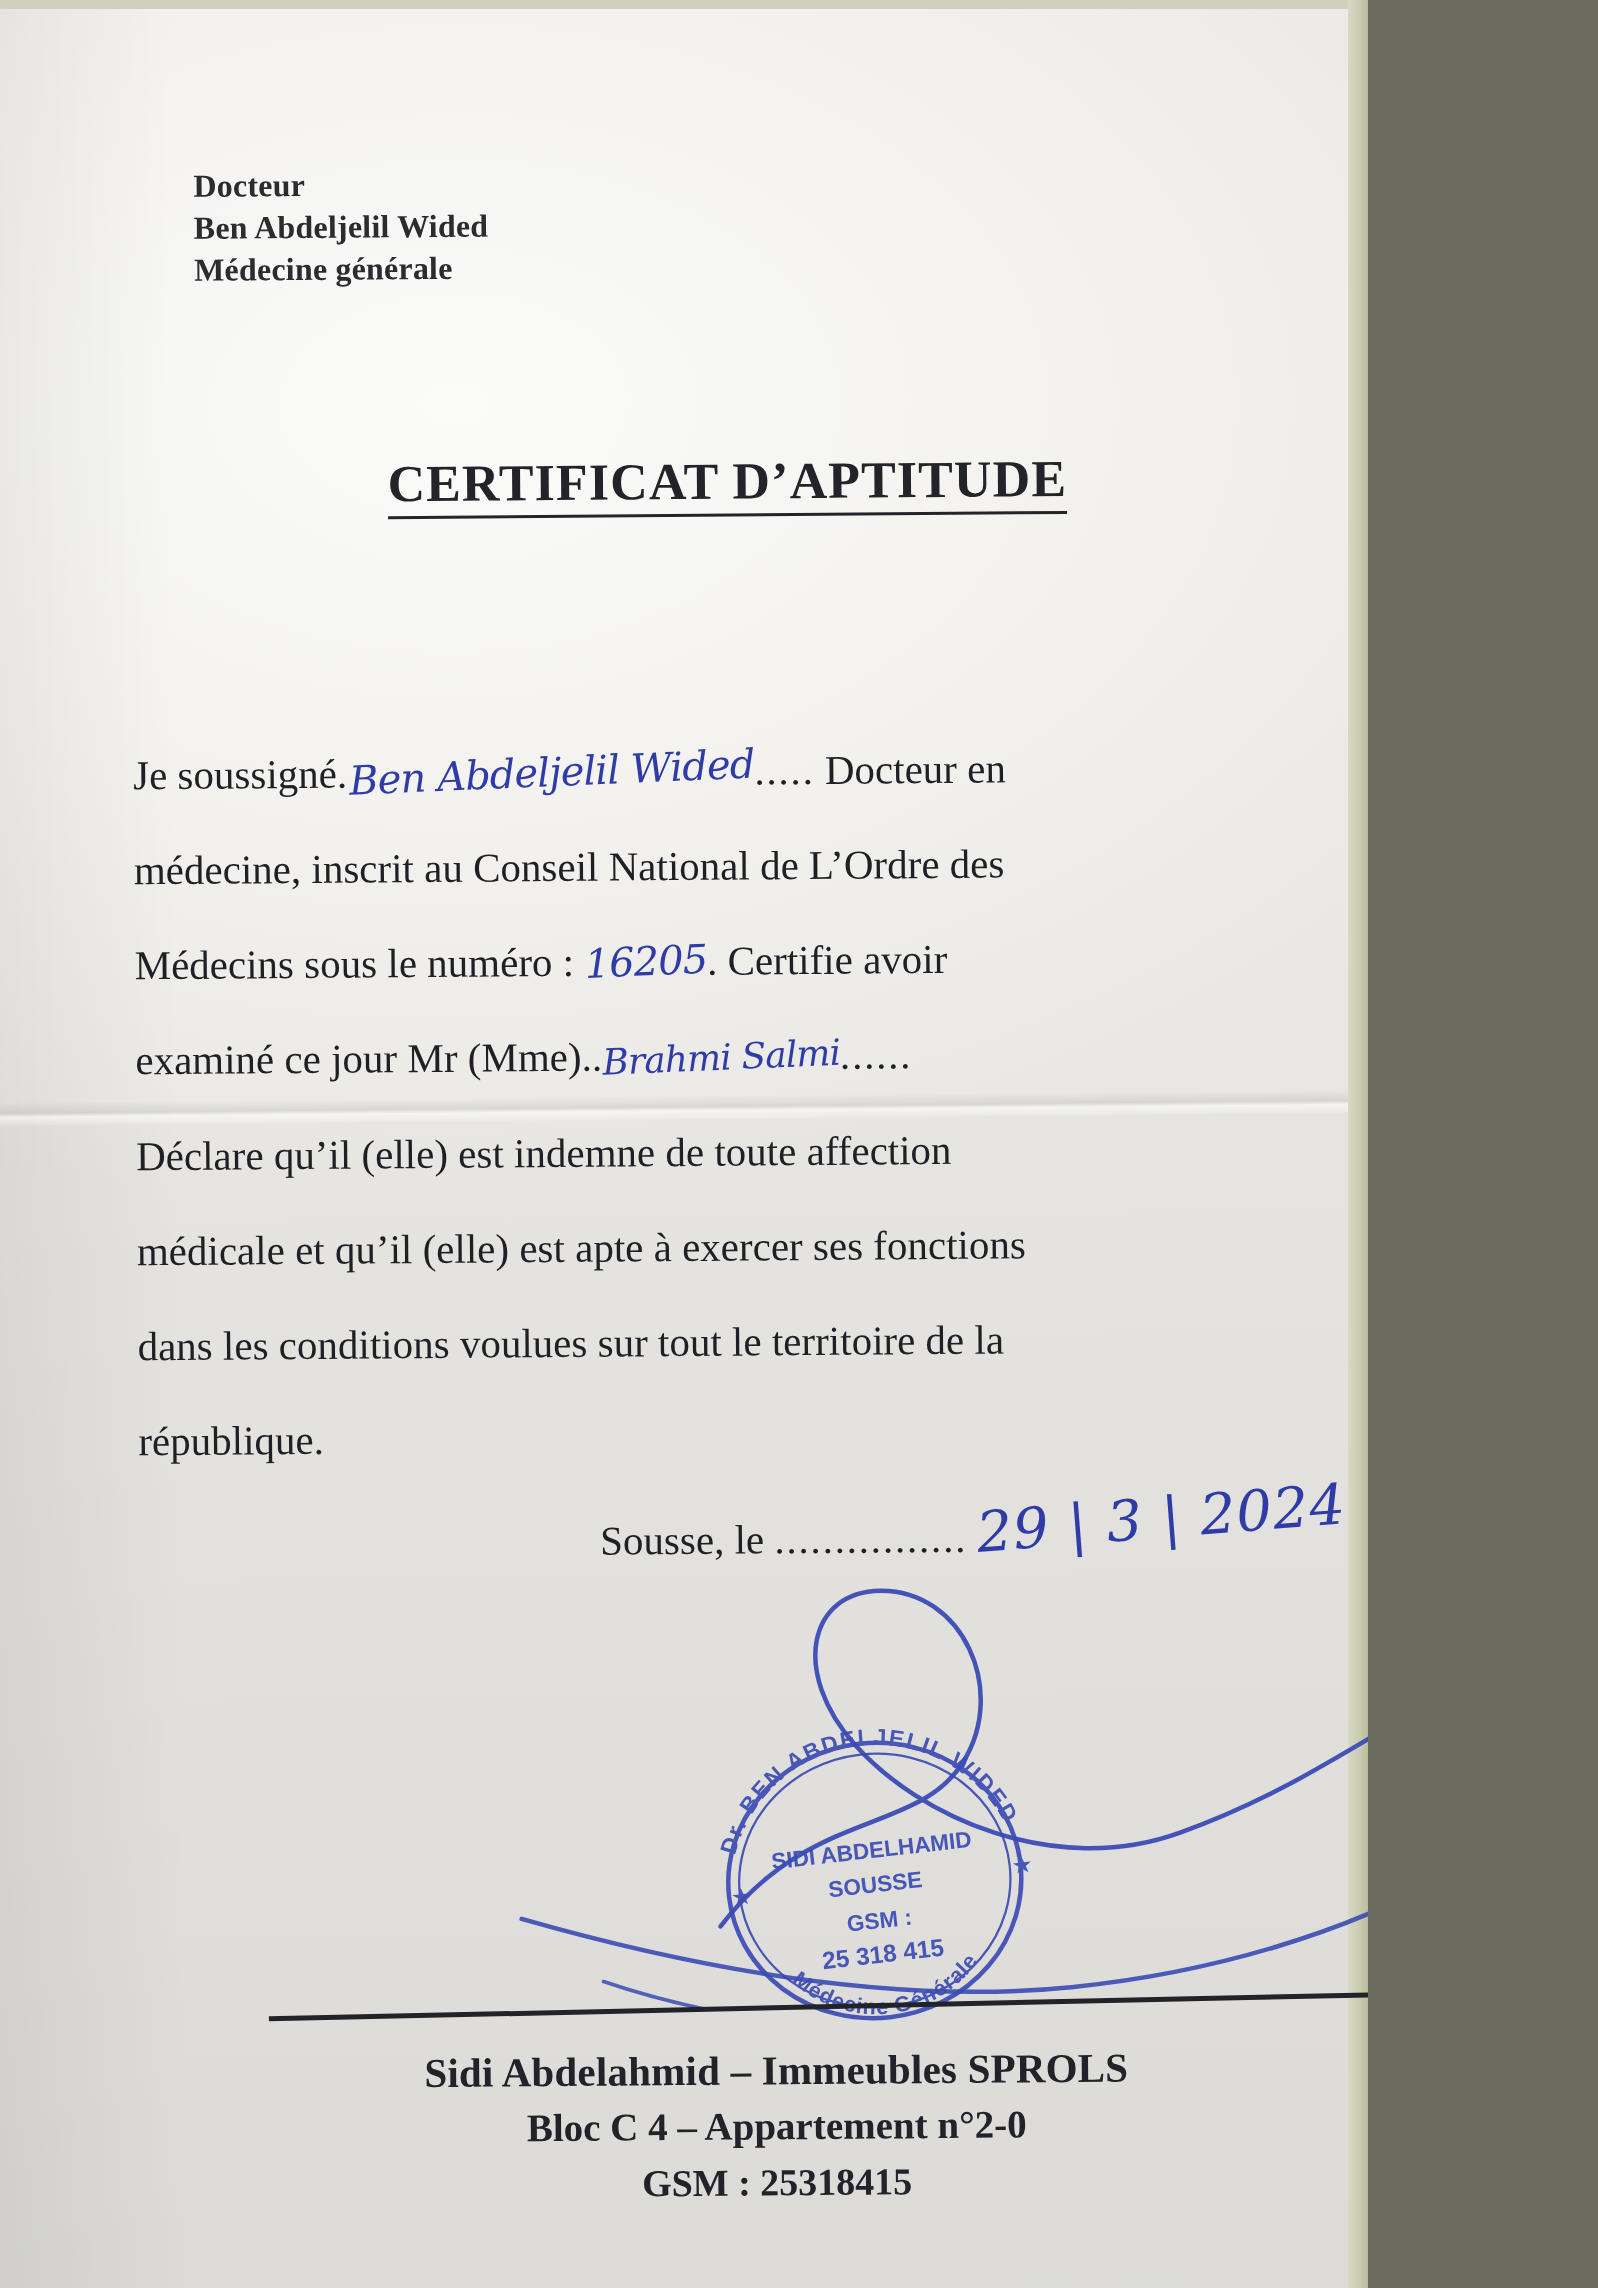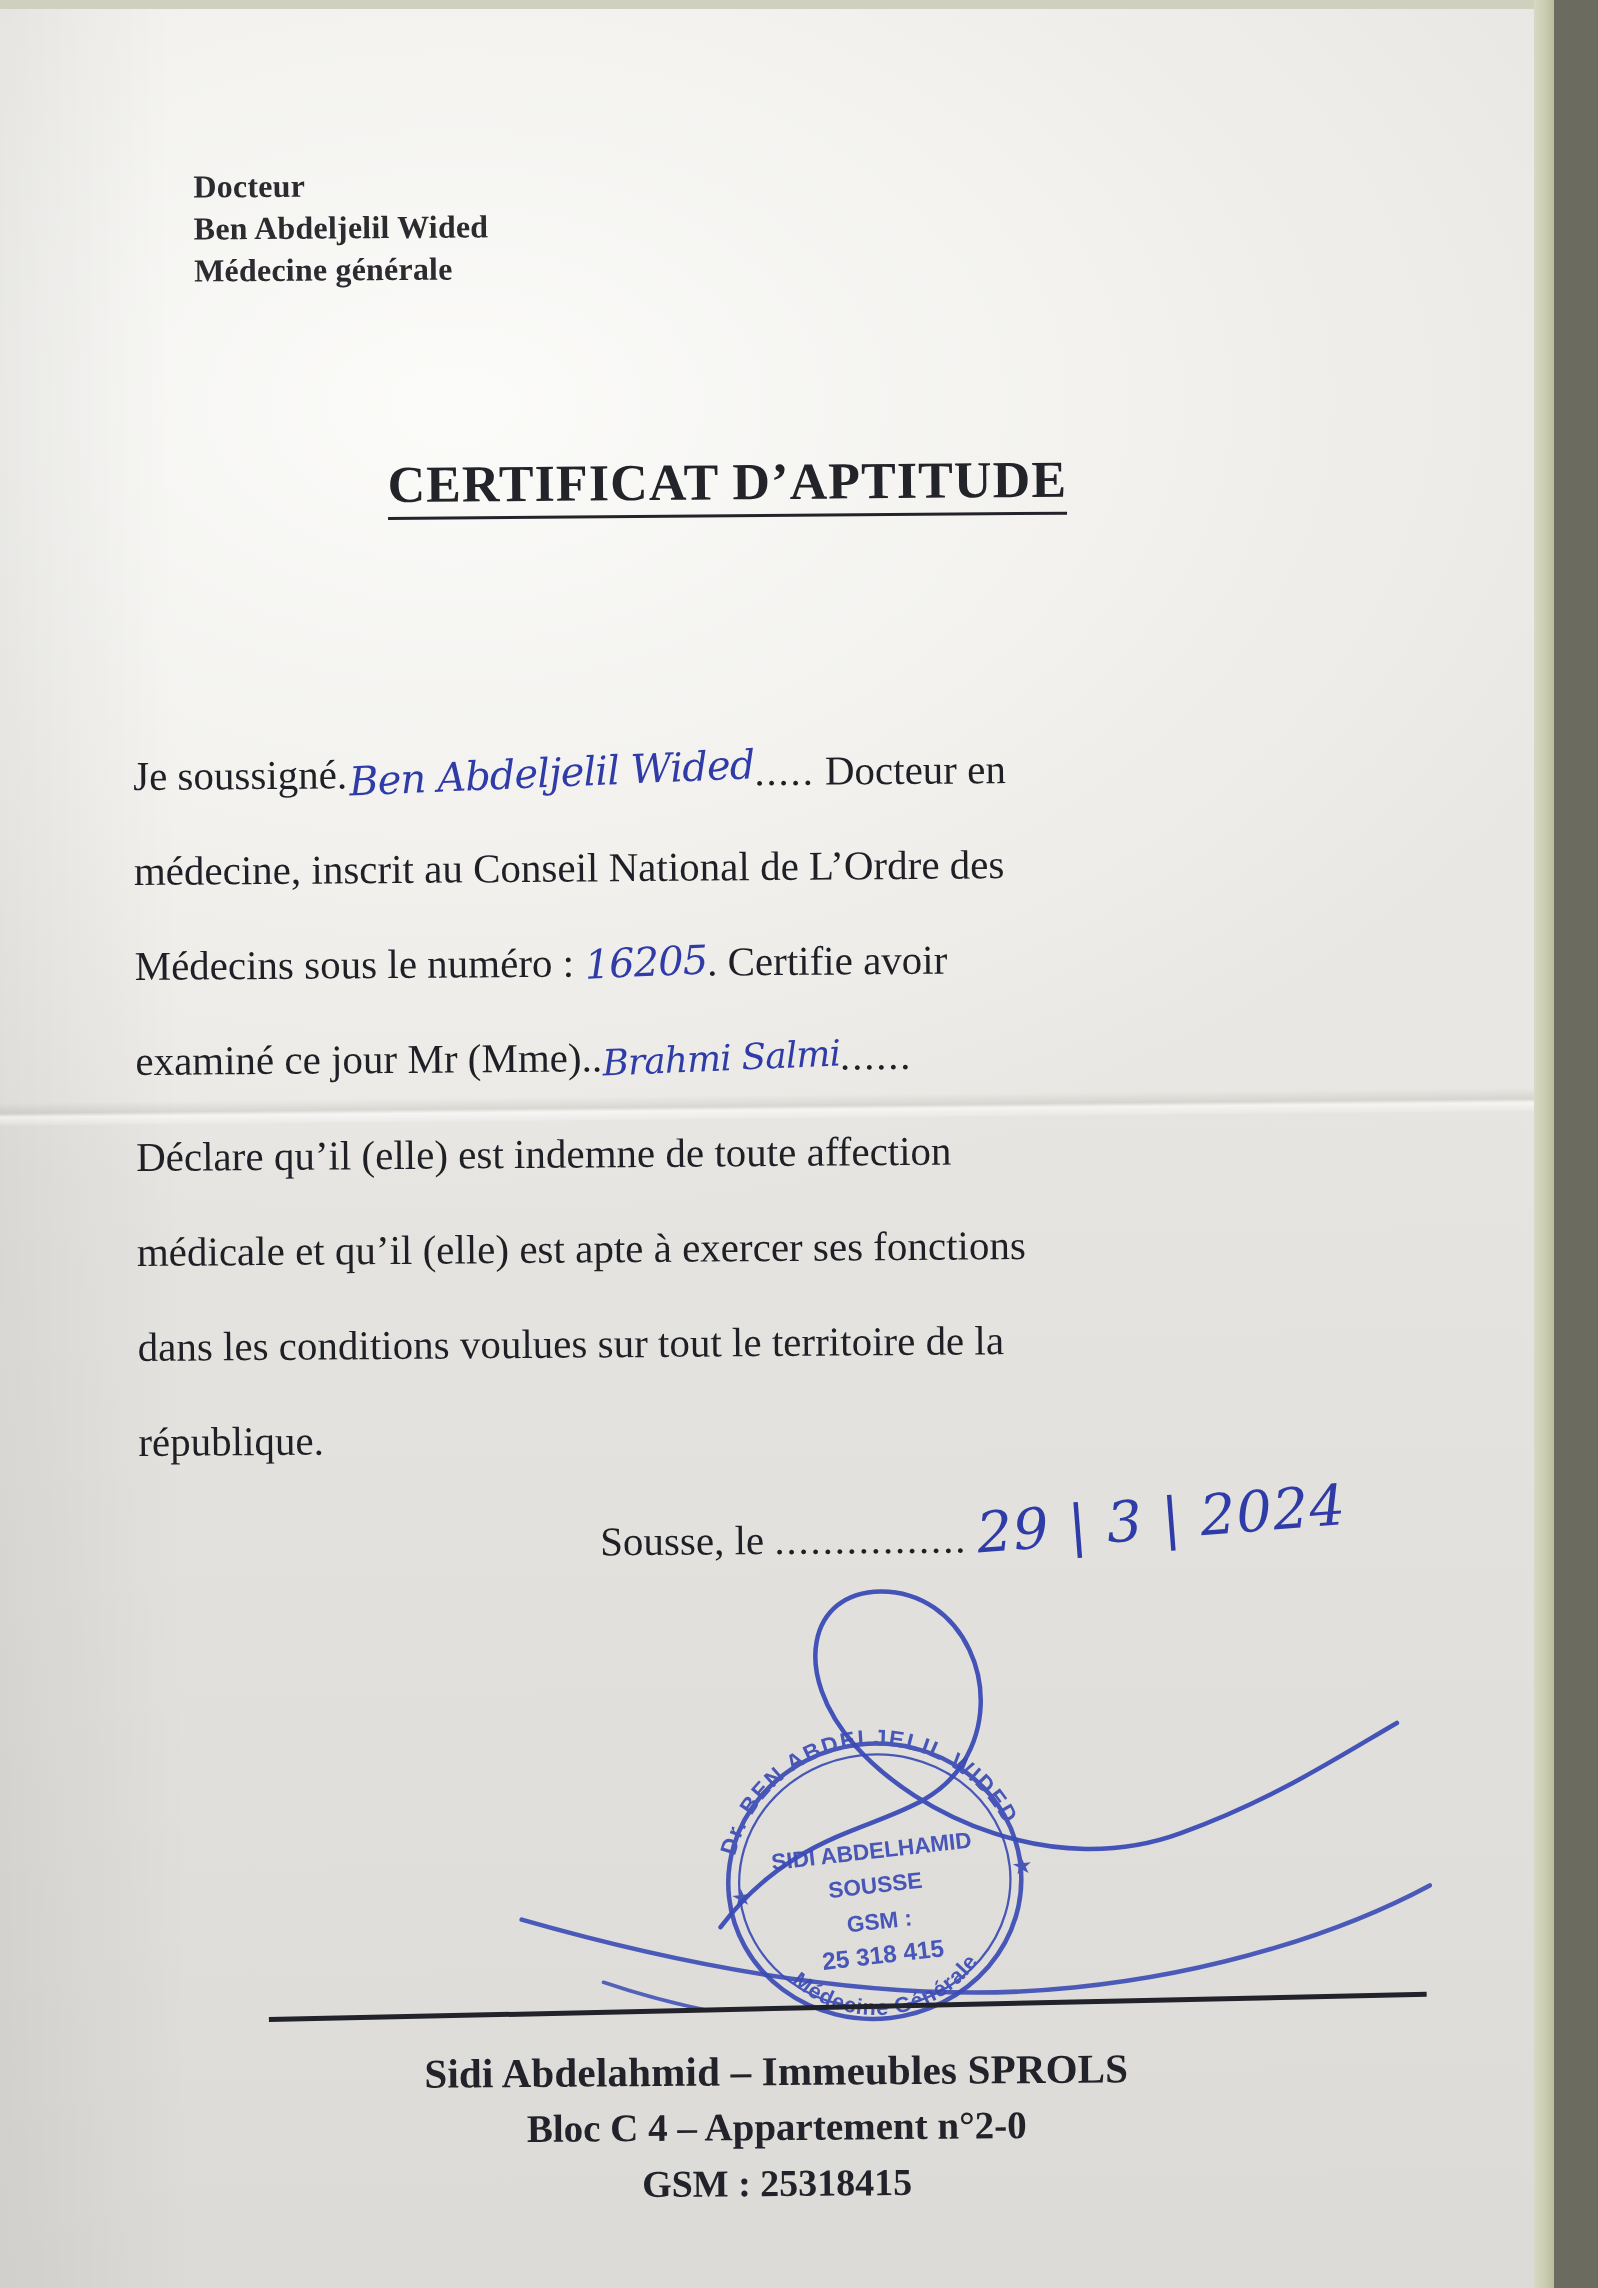--- a/index.html
+++ b/index.html
@@ -10,21 +10,21 @@
   body {
     width: 1598px;
     height: 2289px;
     overflow: hidden;
     font-family: "Liberation Serif", serif;
   }
 
   
   #page {
     position: relative;
-    width: 1554px;
+    width: 1368px;
     height: 2289px;
     background: #f9a8d4;
     overflow: hidden;
     text-decoration: underline;
   }
   
   #right-strip {
     position: absolute;
     top: 0; right: 0;
     width: 20px; height: 2289px;

